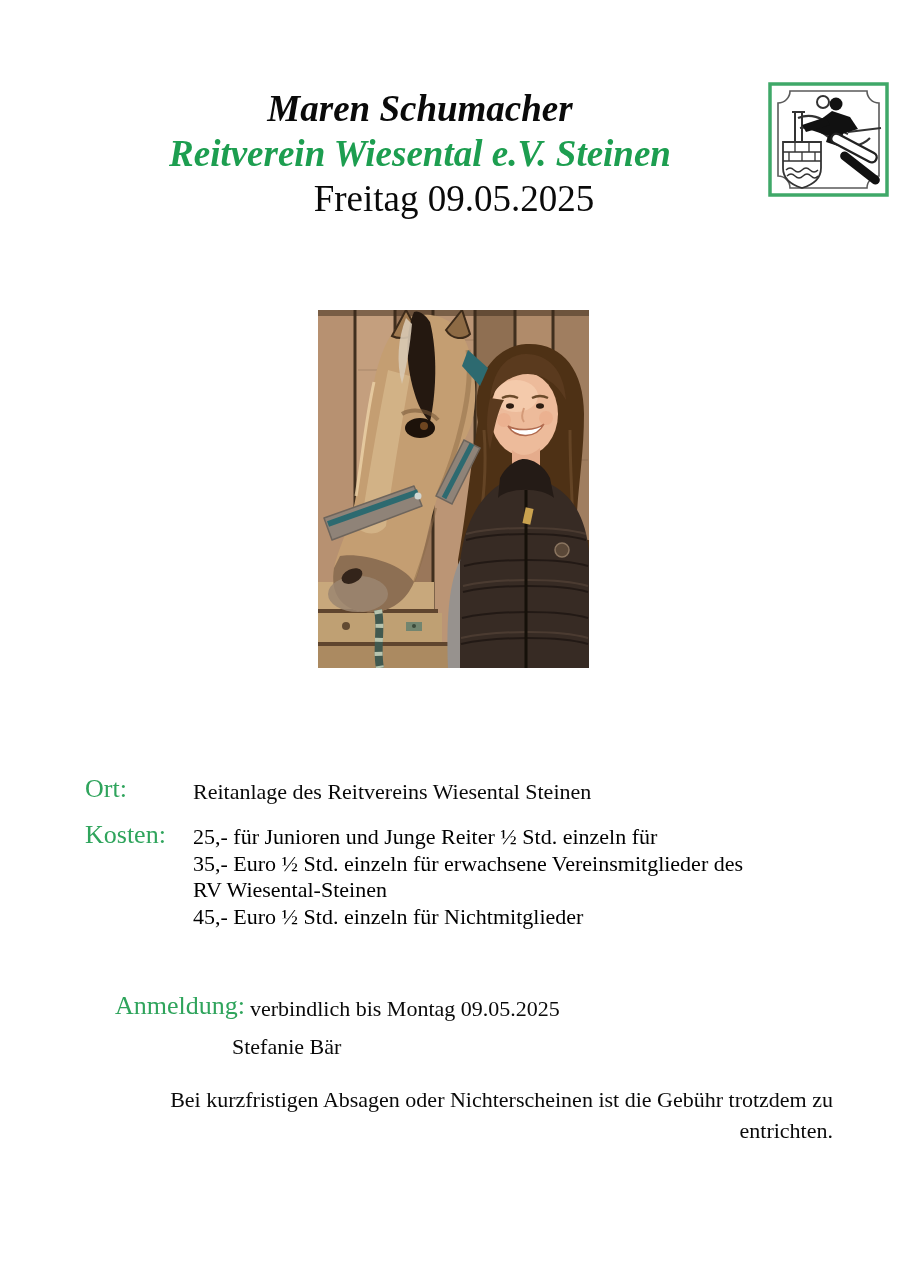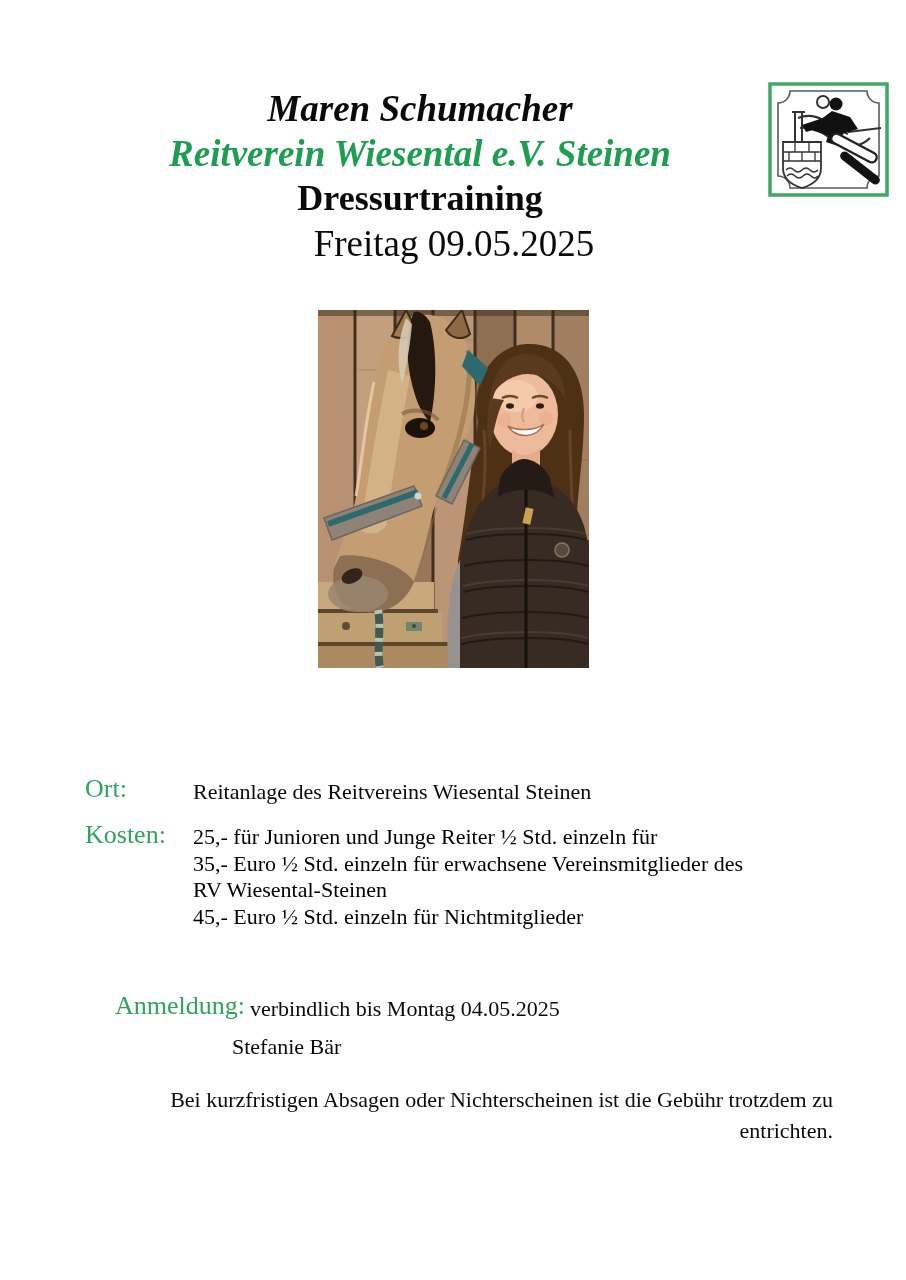--- a/index.html
+++ b/index.html
@@ -36,21 +36,20 @@
   }
 </style>
 </head>
 <body>
 
 <div class="page">
 
   <div class="headings">
     <div class="h-line h-trainer">Maren Schumacher</div>
     <div class="h-line h-club">Reitverein Wiesental e.V. Steinen</div>
-    <div class="h-line h-event">Dressurtraining</div>
     <div class="h-line h-date">Freitag 09.05.2025</div>
   </div>
 
   <div class="logo">
     <svg viewBox="0 0 121 115" width="121" height="115">
       <rect x="2" y="2" width="117" height="111" fill="#ffffff" stroke="#3FA868" stroke-width="3.5"></rect>
       <path d="M22 9 H99 A12 12 0 0 0 111 21 V94 A12 12 0 0 0 99 106 H22 A12 12 0 0 0 10 94 V21 A12 12 0 0 0 22 9 Z" fill="none" stroke="#5a5a5a" stroke-width="1.6"></path>
 
       <path d="M27 30 V72 M34 30 V66 M24 30 H37" stroke="#333" stroke-width="2" fill="none"></path>
 
@@ -187,19 +186,19 @@
 
   <div class="label lbl-kosten">Kosten:</div>
   <div class="kosten-lines">
     <div>25,- für Junioren und Junge Reiter ½ Std. einzeln für</div>
     <div>35,- Euro ½ Std. einzeln für erwachsene Vereinsmitglieder des</div>
     <div>RV Wiesental-Steinen</div>
     <div>45,- Euro ½ Std. einzeln für Nichtmitglieder</div>
   </div>
 
   <div class="label lbl-anmeldung">Anmeldung:</div>
-  <div class="val val-anmeldung">verbindlich bis Montag 04.05.2025</div>
+  <div class="val val-anmeldung">verbindlich bis Montag 09.05.2025</div>
 
   <div class="val contact-name">Stefanie Bär</div>
 
   <div class="note">Bei kurzfristigen Absagen oder Nichterscheinen ist die Gebühr trotzdem zu entrichten.</div>
 
 </div>
 
 </body></html>

